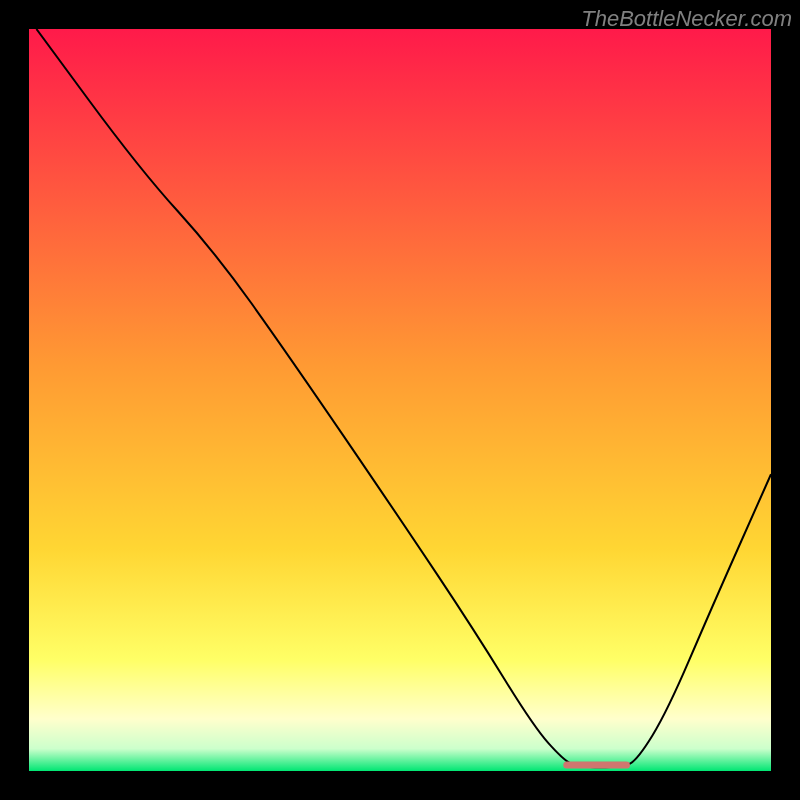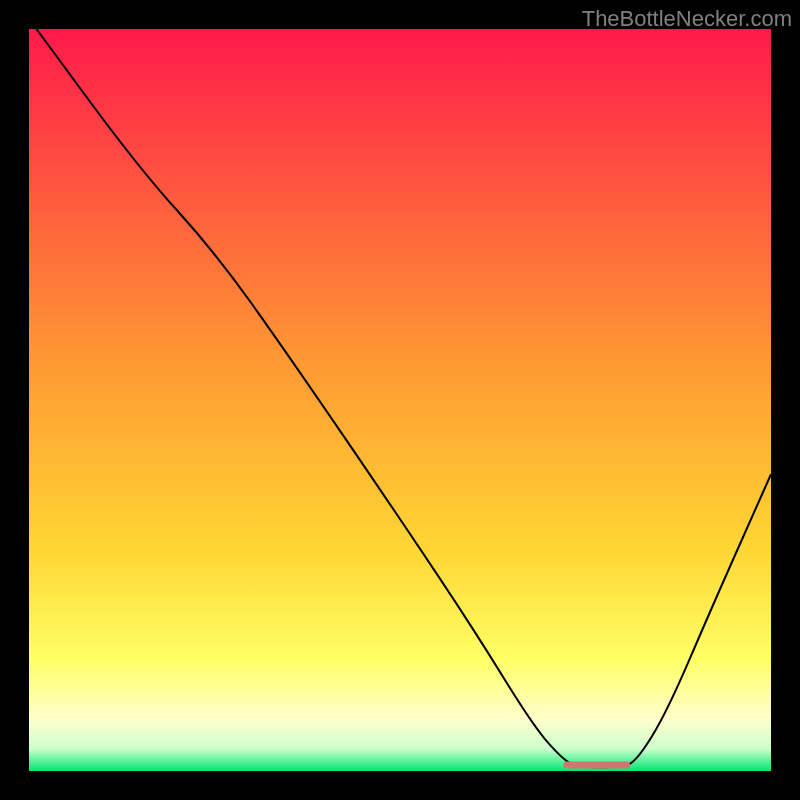--- a/index.html
+++ b/index.html
@@ -19,20 +19,21 @@
     height: 742px;
   }
   .watermark {
     position: absolute;
     top: 6px;
     right: 8px;
     color: #808080;
     font-size: 22px;
     font-weight: 500;
     z-index: 10;
+    font-style: italic;
   }
   svg {
     display: block;
   }
 </style>
 </head>
 <body>
 
 <div class="watermark">TheBottleNecker.com</div>
 

